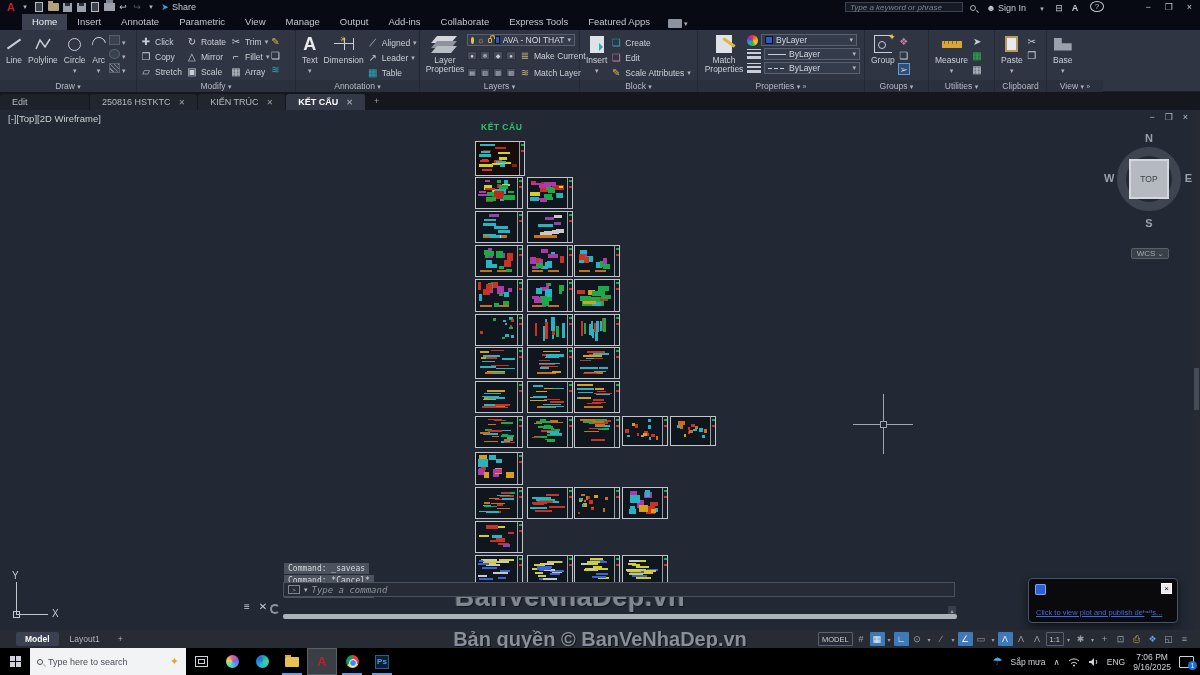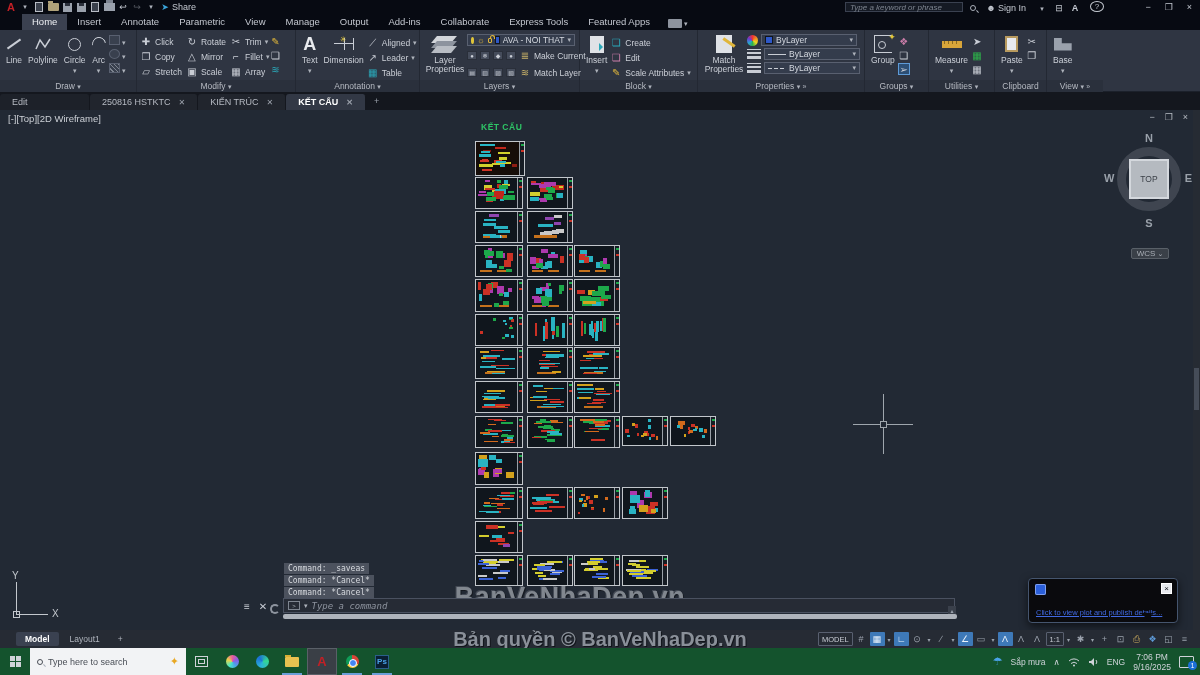--- a/index.html
+++ b/index.html
@@ -112,21 +112,21 @@
   
   #ucs{position:absolute;left:0;top:460px;width:110px;height:60px;color:#c3c7cd}
   #ucs .vy{position:absolute;left:16px;top:12px;width:1px;height:32px;background:#c3c7cd}
   #ucs .hx{position:absolute;left:16px;top:44px;width:32px;height:1px;background:#c3c7cd}
   #ucs .box{position:absolute;left:13px;top:41px;width:7px;height:7px;border:1px solid #c3c7cd}
   #ucs .ly{position:absolute;left:12px;top:0px;font-size:10px}
   #ucs .lx{position:absolute;left:52px;top:38px;font-size:10px}
   
   .cmdline{position:absolute;left:284px;background:rgba(82,88,100,.88);color:#d6d9de;font-family:"DejaVu Sans Mono",monospace;font-size:8px;padding:1px 4px;white-space:pre}
   #cmdrow{position:absolute;left:241px;top:488px;height:16px;display:flex;align-items:center;gap:4px}
-  #cmdfield{position:absolute;left:283px;top:488px;width:672px;height:15px;background:#262b35;border:1px solid #4a5160;display:flex;align-items:center;gap:4px;padding:0 4px}
+  #cmdfield{position:absolute;left:283px;top:472px;width:672px;height:15px;background:#262b35;border:1px solid #4a5160;display:flex;align-items:center;gap:4px;padding:0 4px}
   #cmdfield .ph{font-style:italic;color:#8d939e;font-family:"DejaVu Sans Mono",monospace;font-size:9px}
   .cmdboxicon{width:12px;height:9px;border:1px solid #7e8590;font-size:6px;color:#aeb3ba;display:inline-flex;align-items:center;justify-content:center}
   #hscroll{position:absolute;left:283px;top:504px;width:674px;height:5px;background:#aeb3bb;border-radius:2px}
   #hscroll-up{position:absolute;left:948px;top:496px;width:8px;height:8px;background:#3a404b;color:#9aa1ac;font-size:6px;display:flex;align-items:center;justify-content:center}
   #vscroll{position:absolute;right:0;top:0;width:7px;height:520px;background:#262b33}
   #vscroll i{position:absolute;left:1px;top:258px;width:5px;height:42px;background:#454c58}
   #watermark{position:absolute;left:375px;top:472px;width:390px;text-align:center;font-size:27px;font-weight:bold;color:#81878f;text-shadow:1px 1px 0 rgba(15,18,24,.7),-1px -1px 0 rgba(170,176,184,.25);letter-spacing:.5px}
   .wrench{width:10px;height:3px;background:#8d939e;transform:rotate(-45deg);border-radius:2px;position:relative}
   .wrench:before{content:"";position:absolute;left:-3px;top:-2px;width:6px;height:6px;border:2px solid #8d939e;border-radius:50%;border-right-color:transparent}
   
@@ -143,21 +143,21 @@
   #copyright{position:absolute;left:0;right:0;top:-2px;text-align:center;font-size:20px;font-weight:bold;color:#8a9099;text-shadow:1px 1px 0 rgba(12,15,20,.8);pointer-events:none}
   #statusicons{position:absolute;right:8px;top:0;height:18px;display:flex;align-items:center;gap:1px}
   .sicon{min-width:15px;height:14px;display:inline-flex;align-items:center;justify-content:center;color:#9aa1ac;font-size:9px;padding:0 1px;border-radius:1px}
   .sicon.on{background:#3e79b8;color:#eaf2fb}
   .sicon.txt{border:1px solid #596070;font-size:7.5px;padding:0 3px;color:#c9cdd5}
   .sicon.car{min-width:7px;font-size:6px}
   .sicon.plotc{color:#d8b560}
   .sicon.isoc{color:#5e9bd8}
 
   
-  #taskbar{position:absolute;left:0;top:648px;width:1200px;height:27px;background:#14532d;display:flex;align-items:center;z-index:50}
+  #taskbar{position:absolute;left:0;top:648px;width:1200px;height:27px;background:#000000;display:flex;align-items:center;z-index:50}
   #start{width:30px;height:27px;display:flex;align-items:center;justify-content:center}
   .winlogo{width:11px;height:11px;display:grid;grid-template-columns:5px 5px;grid-template-rows:5px 5px;gap:1px}
   .winlogo i{background:#cfd3d9}
   #tsearch{width:156px;height:27px;background:#f2f3f5;display:flex;align-items:center;gap:5px;padding:0 7px;color:#4a4f57;font-size:9px}
   .sparkle{color:#e8a824;font-size:11px;margin-left:auto}
   .tvicon{width:13px;height:11px;border:1px solid #cfd3d9;position:relative;margin:0 9px}
   .tvicon:before{content:"";position:absolute;left:2px;top:2px;right:2px;bottom:2px;border:1px solid #cfd3d9}
   .tapp{width:30px;height:27px;display:flex;align-items:center;justify-content:center;position:relative}
   .tapp.active{background:#3a3f46;border:1px solid #5a6068}
   .tapp .ul{position:absolute;left:5px;bottom:0;width:20px;height:2px;background:#6a9fd8}

